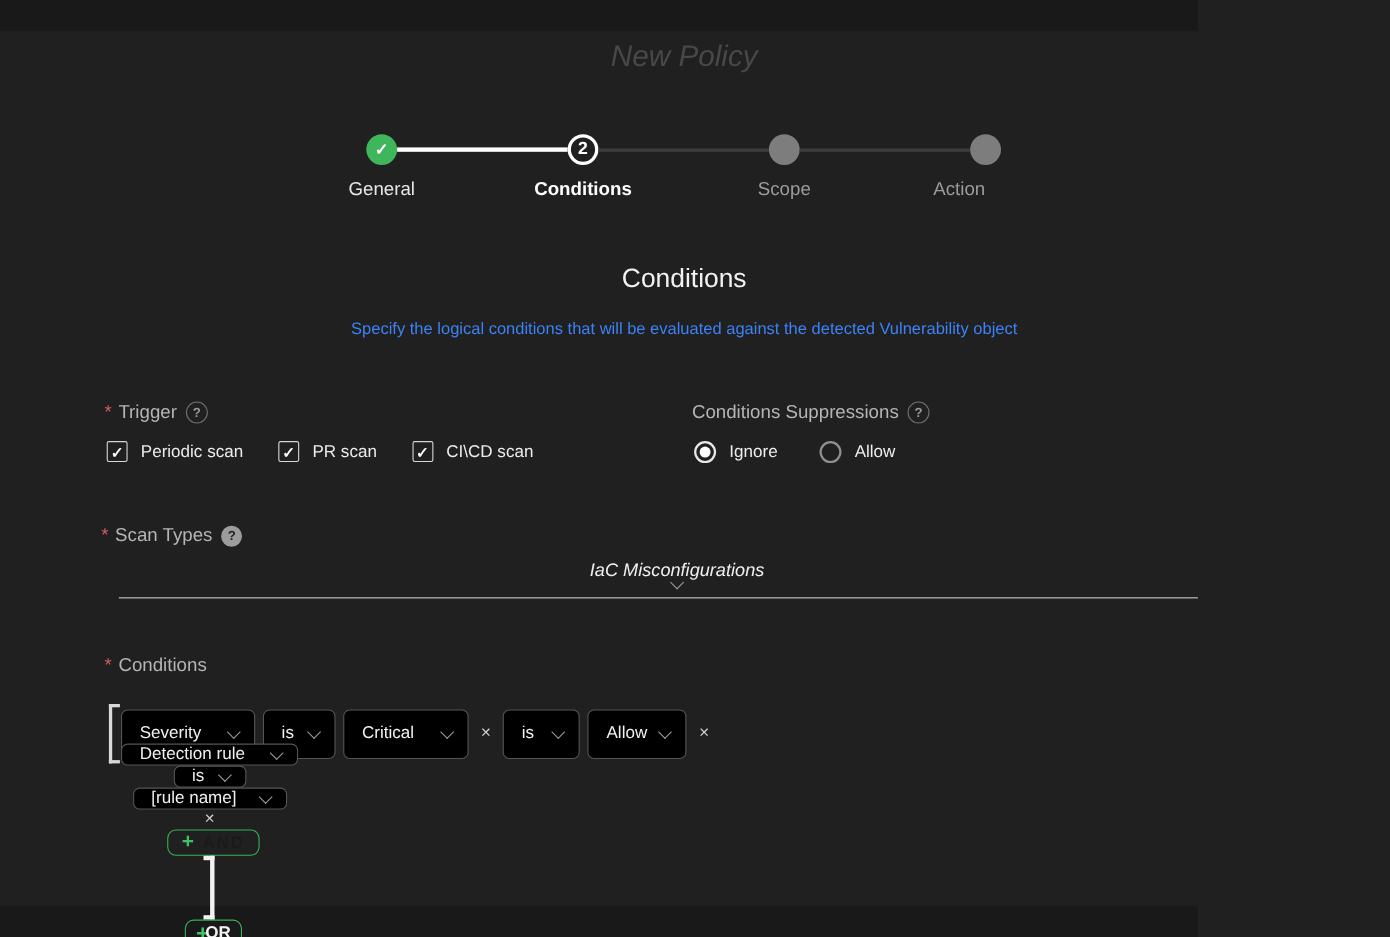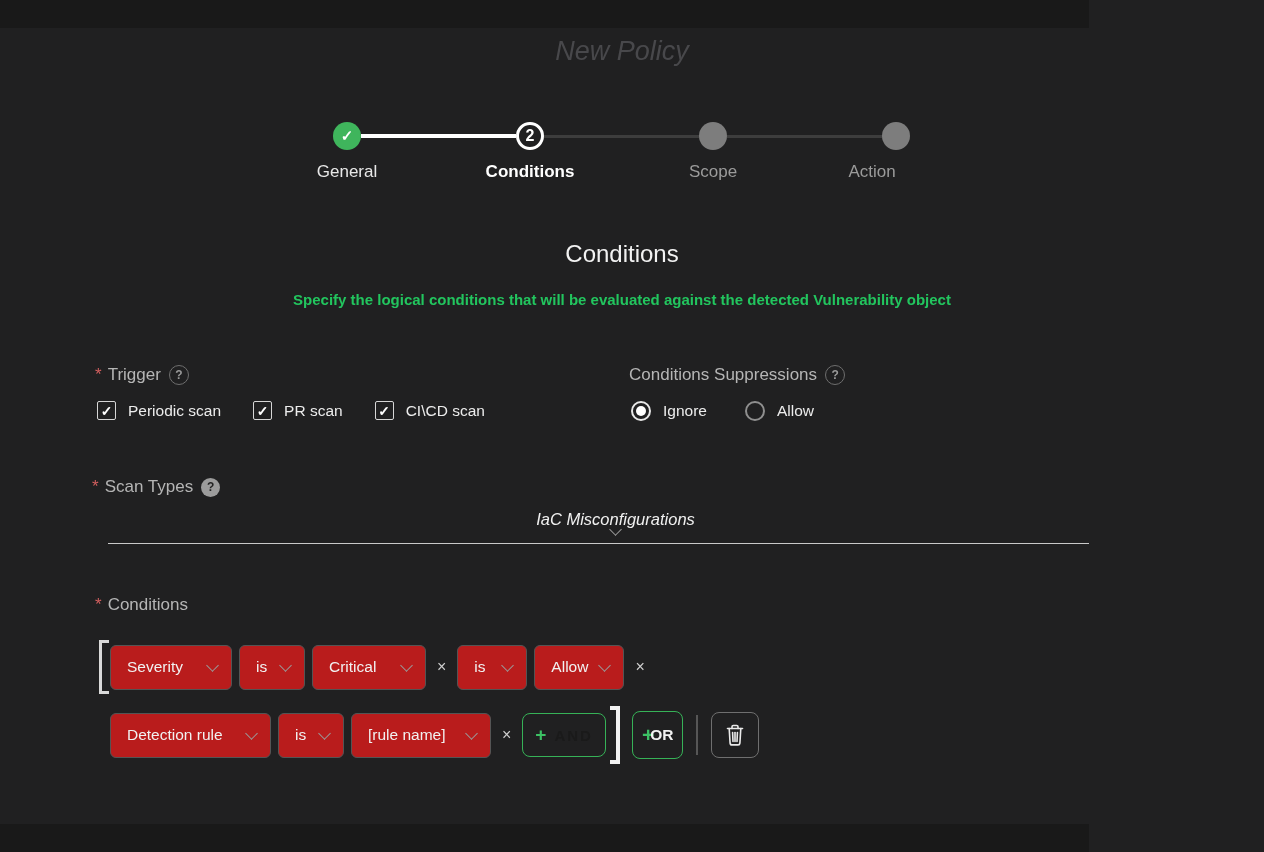--- a/index.html
+++ b/index.html
@@ -24,21 +24,21 @@
   .stepper-labels{position:absolute;top:162px;left:333px;width:578px;height:26px;font-size:17px;}
   .step-label{position:absolute;transform:translateX(-50%);white-space:nowrap;}
   .step-label.l1{left:14px;color:#e8e8e8;}
   .step-label.l2{left:197px;color:#ffffff;font-weight:bold;}
   .step-label.l3{left:380px;color:#9b9b9b;}
   .step-label.l4{left:539px;color:#9b9b9b;}
 
   .section-title{position:absolute;top:240px;left:0;width:1244px;text-align:center;
                  font-size:24px;color:#f2f2f2;font-weight:500;}
   .section-subtitle{position:absolute;top:291px;left:0;width:1244px;text-align:center;
-                    font-size:15px;color:#22c55e;font-weight:bold;}
+                    font-size:15px;color:#3b82f6;}
 
   .field-label{display:flex;align-items:center;gap:8px;font-size:17px;color:#b5b5b5;}
   .req{color:#d35f5f;font-size:17px;margin-right:-2px;}
   .qmark{width:20px;height:20px;border:1.5px solid #6e6e6e;border-radius:50%;box-sizing:border-box;
          display:flex;align-items:center;justify-content:center;font-size:12px;font-weight:bold;color:#9a9a9a;}
   .qmark.filled{background:#9c9c9c;border:none;color:#232323;width:19px;height:19px;}
 
   
   .trigger-block{position:absolute;top:365px;left:95px;}
   .suppress-block{position:absolute;top:365px;left:629px;}
@@ -57,27 +57,27 @@
               display:flex;align-items:center;justify-content:space-between;
               padding:0 14px 9px 2px;border-bottom:1.5px solid #c9c9c9;cursor:pointer;flex-direction:column;}
   .scan-value .val{font-style:italic;font-size:16.5px;color:#f0f0f0;}
   .chev{width:8px;height:8px;border-right:1.7px solid #9a9a9a;border-bottom:1.7px solid #9a9a9a;
         transform:rotate(45deg);margin-top:-4px;flex:0 0 auto;}
 
   
   .cond-label{position:absolute;top:595px;left:95px;}
   .cond-row{position:absolute;display:flex;align-items:center;}
   .cond-row.r1{top:640px;left:99px;height:54px;}
-  .cond-row.r2{top:708px;left:110px;height:54px;}
+  .cond-row.r2{top:676px;left:110px;height:54px;flex-direction:column;}
   .bracket-open{width:10px;height:54px;box-sizing:border-box;border:3px solid #d9d9d9;border-right:none;
                 margin-right:1px;flex:0 0 auto;}
   .bracket-close{width:10px;height:58px;box-sizing:border-box;border:4px solid #f2f2f2;border-left:none;
                  margin:0 12px 0 4px;flex:0 0 auto;}
   .dd{display:inline-flex;align-items:center;justify-content:space-between;gap:12px;height:45px;
-      box-sizing:border-box;padding:0 14px 0 16px;background:#b91c1c;border:1px solid #545454;
+      box-sizing:border-box;padding:0 14px 0 16px;background:#000000;border:1px solid #545454;
       border-radius:6px;color:#f1f1f1;font-size:15.5px;margin-right:7px;cursor:pointer;white-space:nowrap;}
   .dd .chev{margin-top:-3px;}
   .w122{min-width:122px}.w66{min-width:66px}.w114{min-width:114px}.w124{min-width:124px}
   .w70{min-width:70px}.w88{min-width:88px}.w161{min-width:161px}.w140{min-width:140px}
   .xsep{color:#cfcfcf;font-size:16px;margin:0 11px 0 4px;cursor:pointer;}
 
   .btn-and{height:44px;box-sizing:border-box;padding:0 12px;border:1.5px solid #36b257;border-radius:8px;
            display:inline-flex;align-items:center;gap:8px;background:transparent;cursor:pointer;}
   .btn-and .plus{color:#3cc164;font-weight:bold;font-size:19px;}
   .btn-and .lbl{color:#1a1a1a;font-weight:bold;font-size:15px;letter-spacing:2px;}

